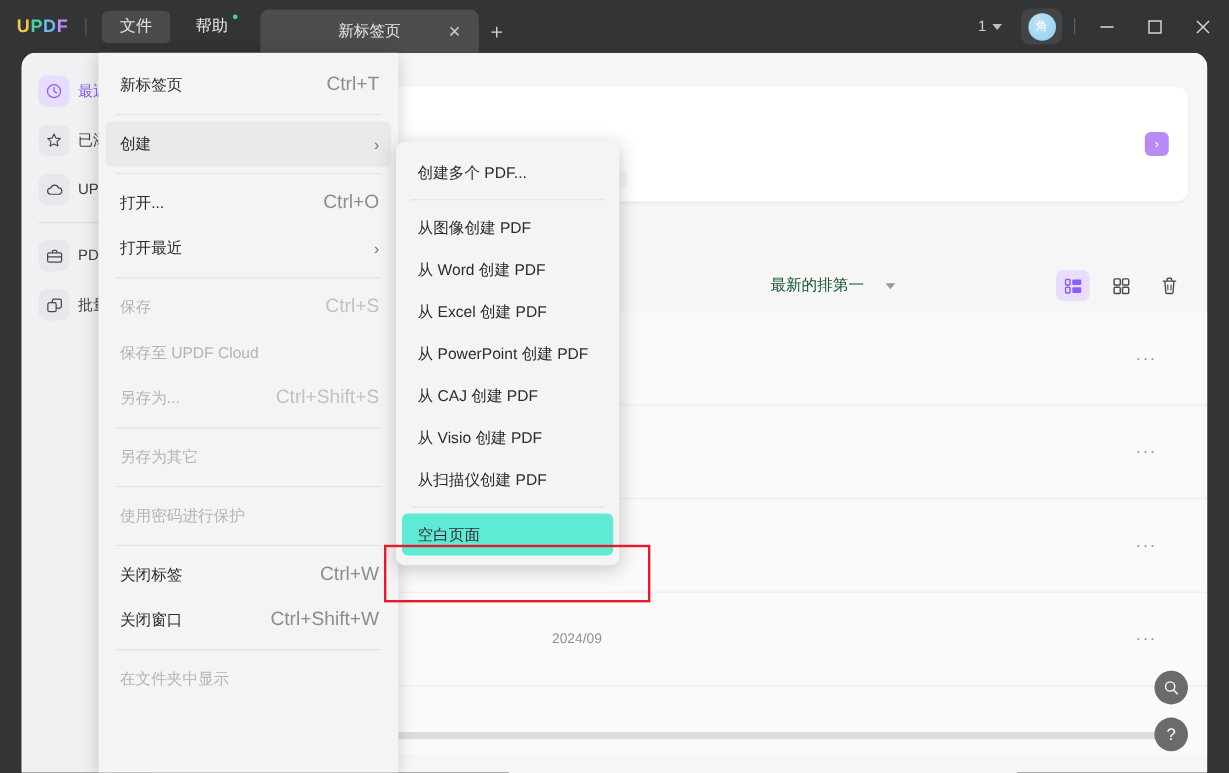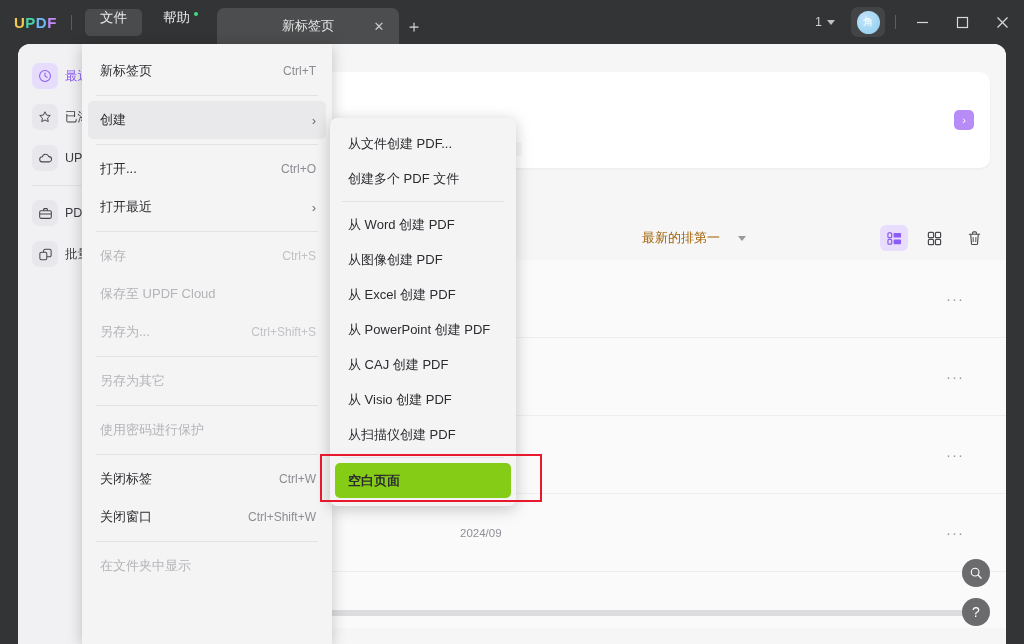--- a/index.html
+++ b/index.html
@@ -29,21 +29,21 @@
     font-size: 15px; font-weight: bold; letter-spacing: .5px;
     display: flex;
   }
   .logo span { display:inline-block; }
   .logo-sep {
     width: 1px; height: 15px; background: #5a5b5c;
     margin: 0 13px 0 14px;
   }
   .menu-btn {
     height: 27px; padding: 0 15px;
-    display: flex; align-items: flex-start; justify-content: center;
+    display: flex; align-items: center; justify-content: center;
     font-size: 13.5px; color: #e8e8e8;
     border-radius: 5px;
     white-space: nowrap;
   }
   .menu-btn.active { background: #4a4b4c; }
   .menu-btn.help { position: relative; margin-left: 6px; font-family: Liberation Serif, serif; }
   .help-dot {
     position: absolute; top: 3px; right: 7px;
     width: 4px; height: 4px; border-radius: 50%;
     background: #3ddc84;
@@ -174,21 +174,21 @@
   }
 
   .toolbar {
     position: absolute; left: 0; top: 172px;
     width: 876px; height: 44px;
     display: flex; align-items: center;
   }
   .sort-sel {
     position: absolute; left: 512px;
     display: flex; align-items: center; gap: 18px;
-    font-size: 13px; color: #a16207;
+    font-size: 13px; color: #14532d;
   }
   .sort-caret {
     width: 0; height: 0;
     border-left: 4px solid transparent;
     border-right: 4px solid transparent;
     border-top: 5px solid #9a9a9e;
   }
   .view-btns {
     position: absolute; right: 18px;
     display: flex; align-items: center; gap: 12px;
@@ -257,21 +257,21 @@
     height: 38px; margin: 0 6px;
     display: flex; align-items: center;
     padding: 0 10px 0 12px;
     font-size: 13px; color: #2c2c30;
     border-radius: 5px;
   }
   .mi.hl { background: #e9e9ec; }
   .mi.disabled { color: #b4b4b8; }
   .mi-sc {
     margin-left: auto;
-    font-size: 12px; color: #8c8c92;
+    font-size: 16px; color: #8c8c92;
     font-family: "Liberation Sans", sans-serif;
   }
   .mi.disabled .mi-sc { color: #c2c2c6; }
   .mi-arrow {
     margin-left: auto;
     color: #6d6d72; font-size: 13px; line-height: 1;
   }
   .m-div { height: 1px; background: #e3e3e6; margin: 5px 14px; }
 
   
@@ -285,21 +285,21 @@
     padding: 8px 0;
   }
   .si {
     height: 35px; margin: 0 5px;
     display: flex; align-items: center;
     padding-left: 13px;
     font-size: 13px; color: #2c2c30;
     border-radius: 5px;
     white-space: nowrap;
   }
-  .si.hl { background: #84cc16; font-weight: bold; }
+  .si.hl { background: #5eead4; }
   .s-div { height: 1px; background: #e3e3e6; margin: 5px 12px; }
 
   
   .redbox {
     position: absolute;
     left: 320px; top: 454px;
     width: 222px; height: 48px;
     border: 2px solid #e8192c;
     z-index: 90;
     pointer-events: none;
@@ -555,31 +555,28 @@
         <span class="mi-sc">Ctrl+Shift+W</span>
       </div>
       <div class="m-div"></div>
       <div class="mi disabled">
         <span>在文件夹中显示</span>
       </div>
     </div>
 
   <div class="submenu" id="submenu-holder">
       <div class="si">
-        <span>从文件创建 PDF...</span>
-      </div>
-      <div class="si">
-        <span>创建多个 PDF 文件</span>
+        <span>创建多个 PDF...</span>
       </div>
       <div class="s-div"></div>
       <div class="si">
+        <span>从图像创建 PDF</span>
+      </div>
+      <div class="si">
         <span>从 Word 创建 PDF</span>
-      </div>
-      <div class="si">
-        <span>从图像创建 PDF</span>
       </div>
       <div class="si">
         <span>从 Excel 创建 PDF</span>
       </div>
       <div class="si">
         <span>从 PowerPoint 创建 PDF</span>
       </div>
       <div class="si">
         <span>从 CAJ 创建 PDF</span>
       </div>

